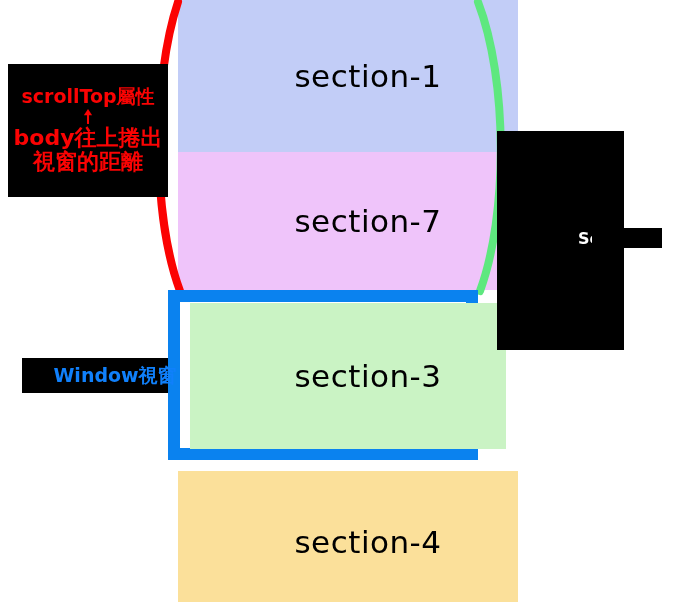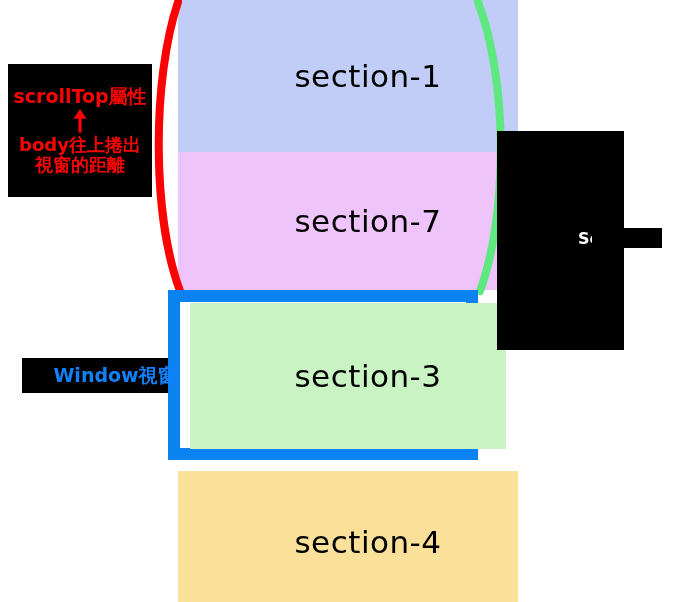--- a/index.html
+++ b/index.html
@@ -75,34 +75,34 @@
     display: flex;
     flex-direction: column;
     align-items: center;
     justify-content: center;
     box-sizing: border-box;
   }
 
   #callout-scrolltop {
     left: 8px;
     top: 64px;
-    width: 144px;
+    width: 160px;
     height: 133px;
     padding: 22px 4px;
   }
   #callout-scrolltop .line {
     color: #fb0303;
     font-weight: bold;
     font-size: 19px;
     line-height: 1.12;
     white-space: nowrap;
     text-align: center;
   }
   #callout-scrolltop .line.small {
-    font-size: 18px;
+    font-size: 22px;
   }
   #arrow-up {
     width: 22px;
     height: 30px;
     margin: 2px 0 1px 0;
   }
 
   #callout-window {
     left: 22px;
     top: 358px;

